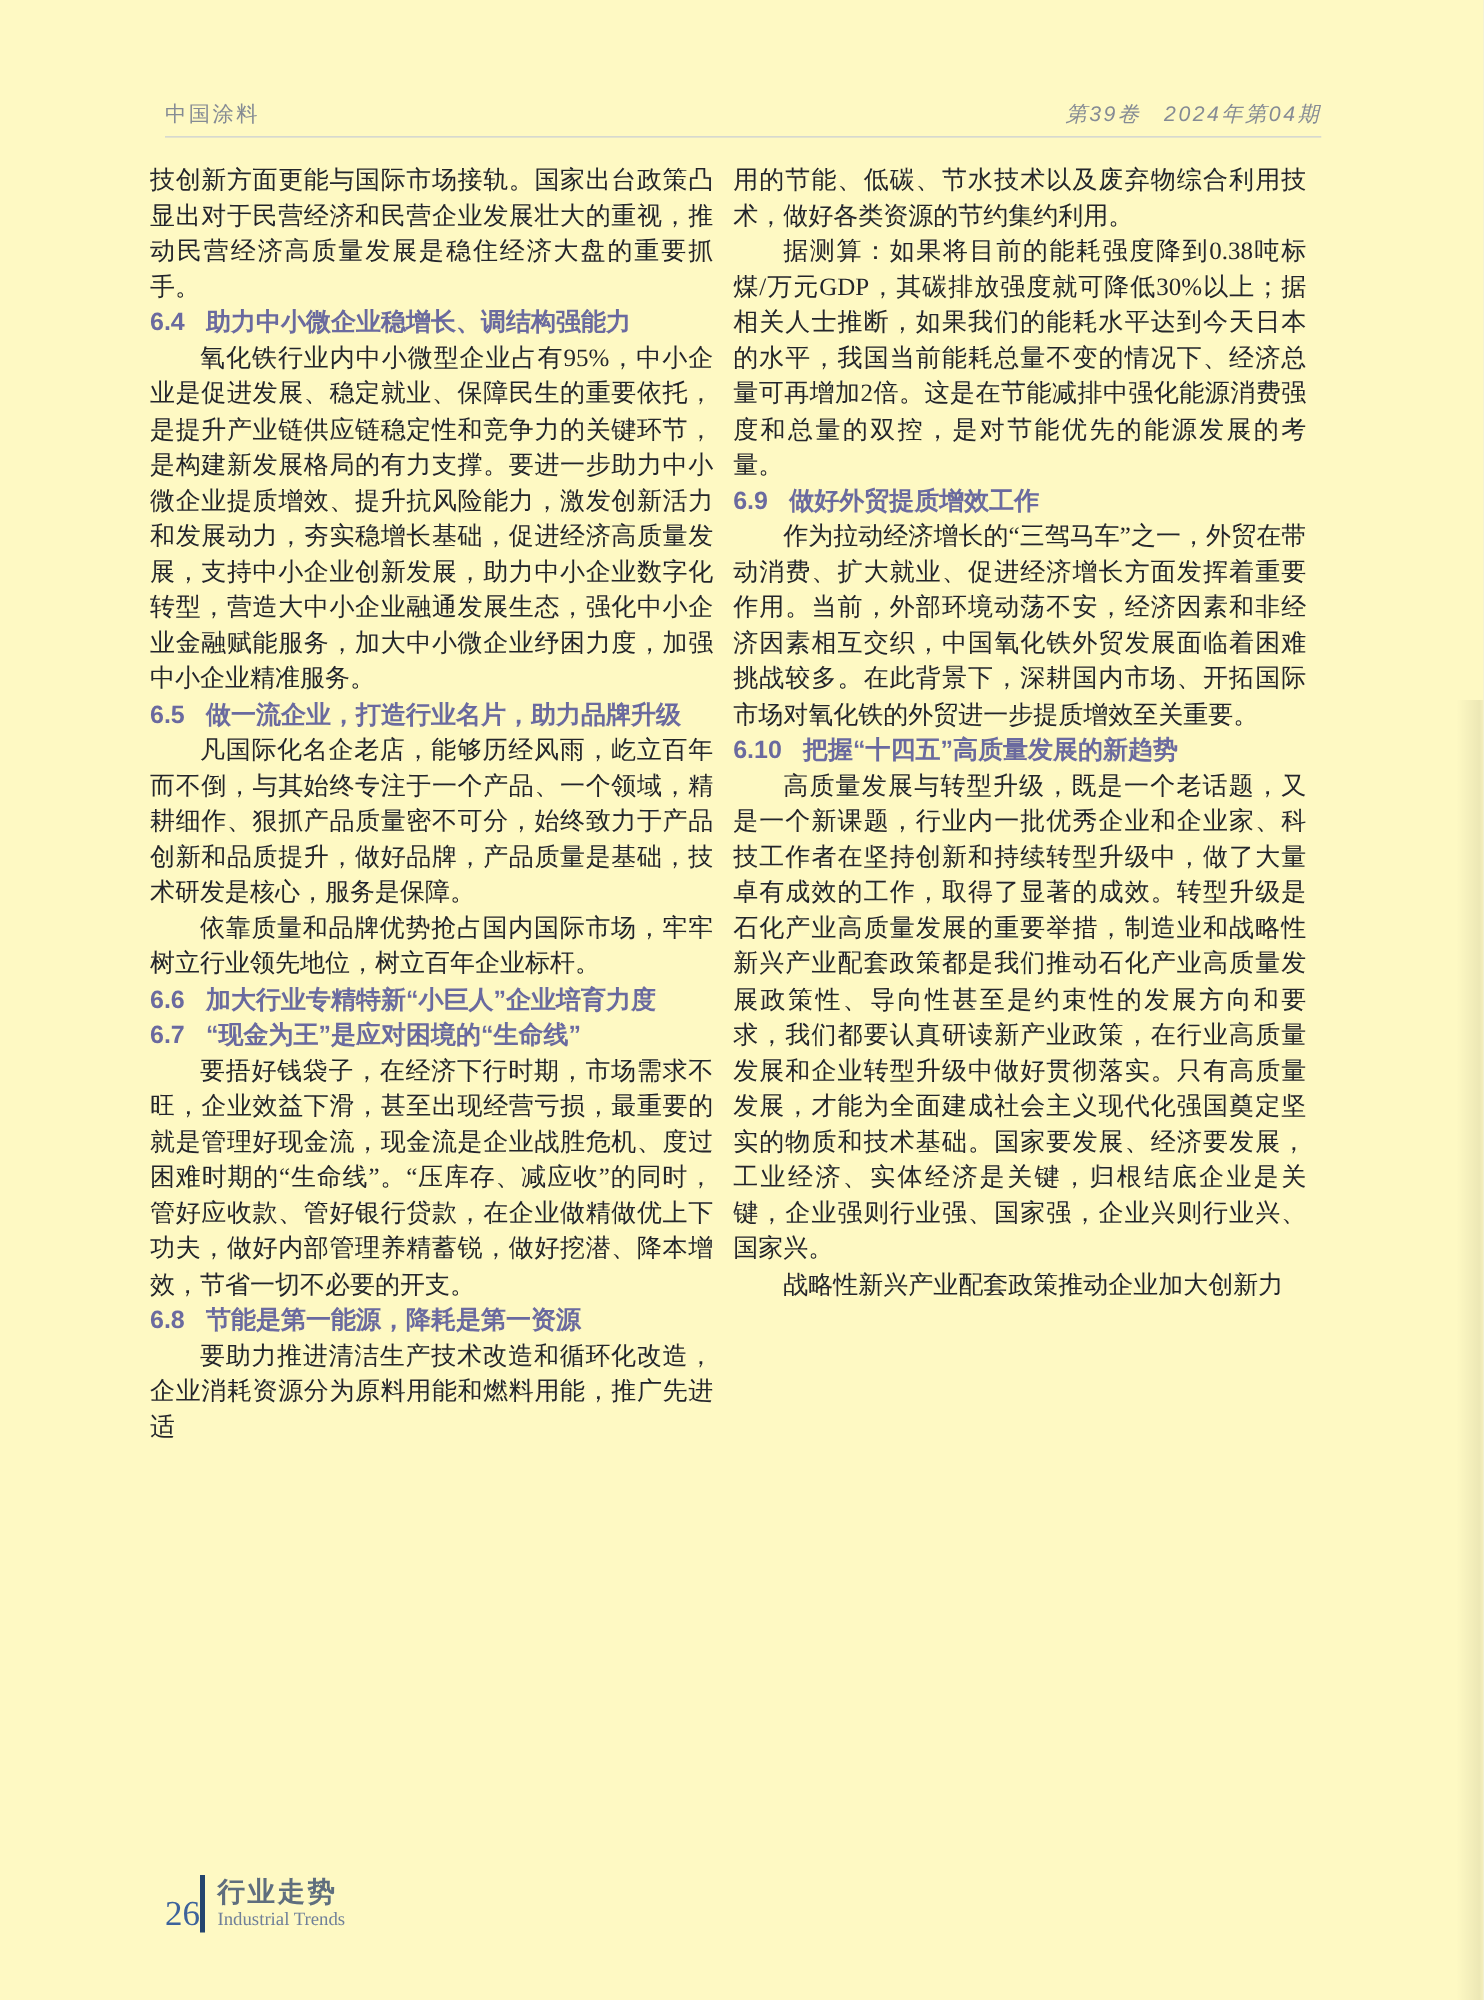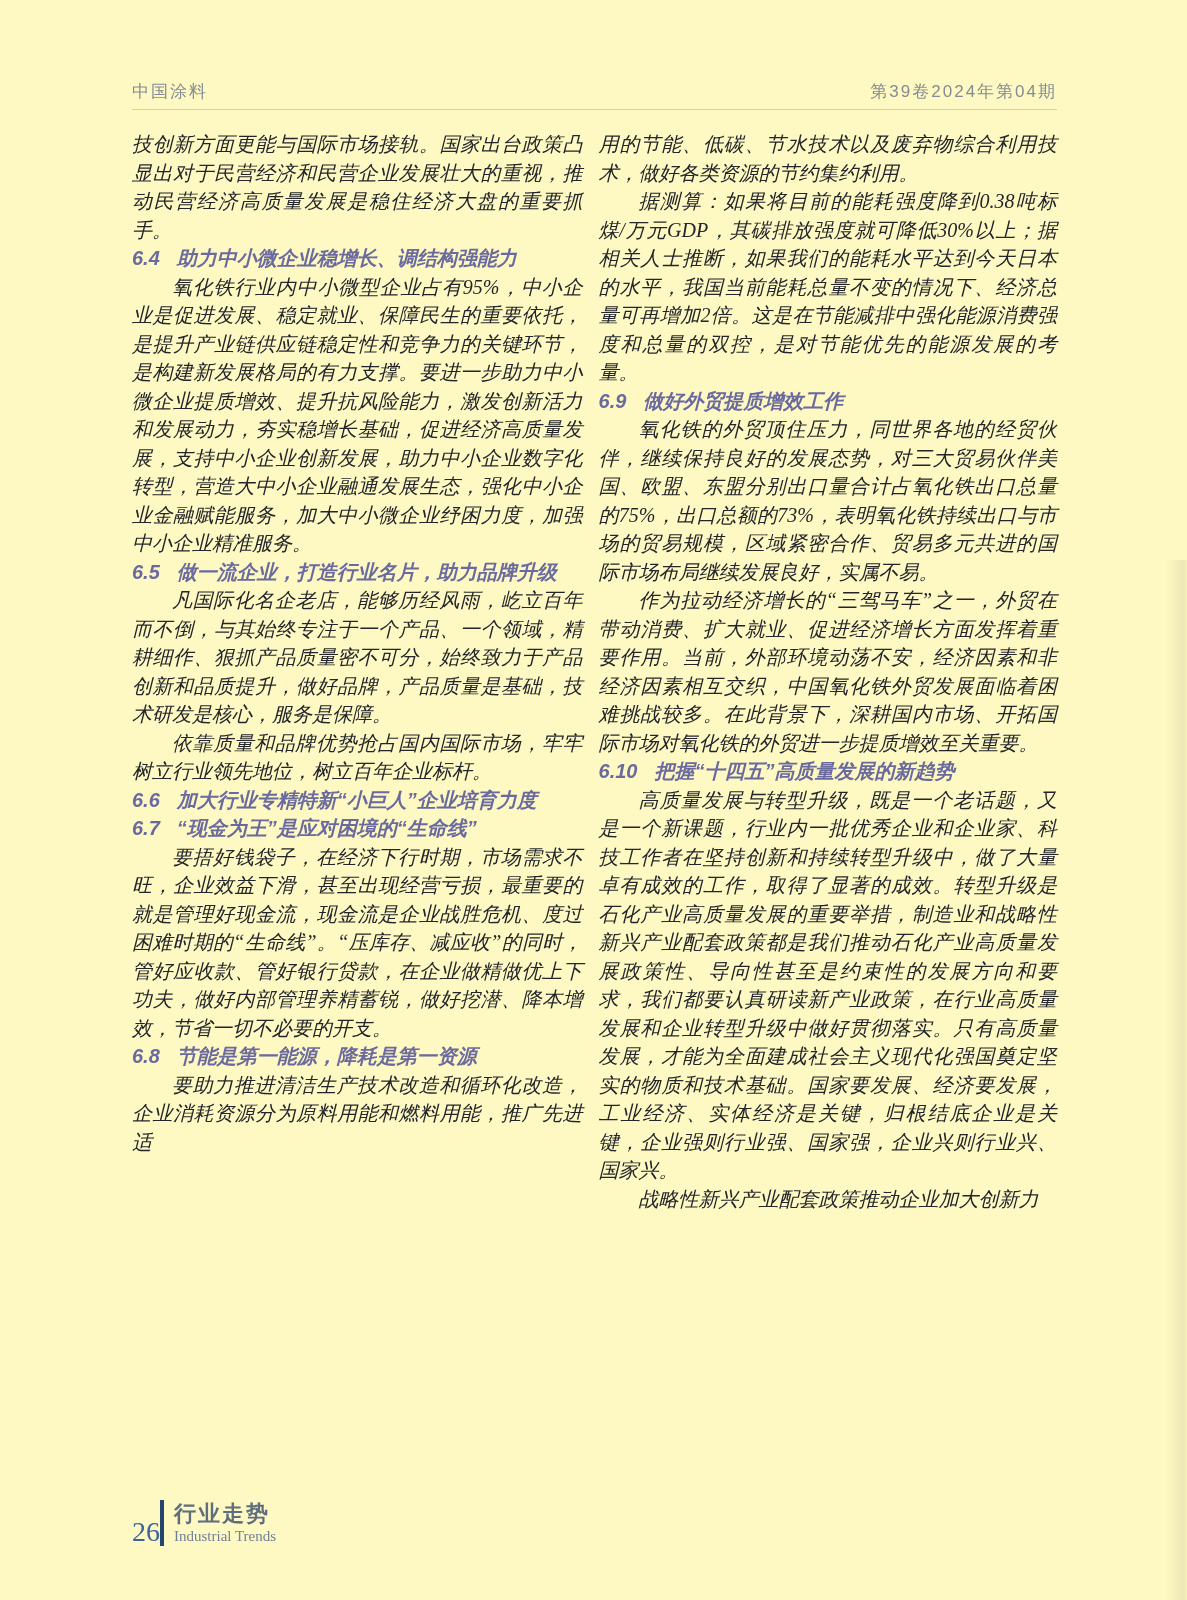--- a/index.html
+++ b/index.html
@@ -15,26 +15,26 @@
   
   .page-header{
     position:absolute;top:80px;left:132px;right:130px;
     display:flex;justify-content:space-between;align-items:flex-end;
     padding-bottom:6px;
     border-bottom:1px solid #c9ced4;
     font-family:"Liberation Sans", sans-serif;
     font-size:17px;color:#858b94;
     letter-spacing:2px;
   }
-  .issue-info span{}
+  .issue-info span{margin-left:18px;font-style:italic;}
   
   .content{
-    position:absolute;top:130px;left:132px;
+    position:absolute;top:130px;left:120px;
     width:925px;
-    display:flex;gap:16px;font-style:italic;
+    display:flex;gap:16px;
   }
   .col{width:454px;}
   .col-right{width:462px;}
   .body-para{
     margin:0;
     font-size:20px;
     line-height:28.5px;
     text-align:justify;
     text-justify:inter-ideograph;
     text-indent:2em;
@@ -102,21 +102,20 @@
         <h3 class="sec-heading"><span class="sec-num">6.6</span><span>加大行业专精特新“小巨人”企业培育力度</span></h3>
         <h3 class="sec-heading"><span class="sec-num">6.7</span><span>“现金为王”是应对困境的“生命线”</span></h3>
         <p class="body-para">要捂好钱袋子，在经济下行时期，市场需求不旺，企业效益下滑，甚至出现经营亏损，最重要的就是管理好现金流，现金流是企业战胜危机、度过困难时期的“生命线”。“压库存、减应收”的同时，管好应收款、管好银行贷款，在企业做精做优上下功夫，做好内部管理养精蓄锐，做好挖潜、降本增效，节省一切不必要的开支。</p>
         <h3 class="sec-heading"><span class="sec-num">6.8</span><span>节能是第一能源，降耗是第一资源</span></h3>
         <p class="body-para">要助力推进清洁生产技术改造和循环化改造，企业消耗资源分为原料用能和燃料用能，推广先进适</p>
       </div>
     <div class="col col-right">
         <p class="body-para cont">用的节能、低碳、节水技术以及废弃物综合利用技术，做好各类资源的节约集约利用。</p>
         <p class="body-para">据测算：如果将目前的能耗强度降到0.38吨标煤/万元GDP，其碳排放强度就可降低30%以上；据相关人士推断，如果我们的能耗水平达到今天日本的水平，我国当前能耗总量不变的情况下、经济总量可再增加2倍。这是在节能减排中强化能源消费强度和总量的双控，是对节能优先的能源发展的考量。</p>
         <h3 class="sec-heading"><span class="sec-num">6.9</span><span>做好外贸提质增效工作</span></h3>
-        <p class="body-para">氧化铁的外贸顶住压力，同世界各地的经贸伙伴，继续保持良好的发展态势，对三大贸易伙伴美国、欧盟、东盟分别出口量合计占氧化铁出口总量的75%，出口总额的73%，表明氧化铁持续出口与市场的贸易规模，区域紧密合作、贸易多元共进的国际市场布局继续发展良好，实属不易。</p>
         <p class="body-para">作为拉动经济增长的“三驾马车”之一，外贸在带动消费、扩大就业、促进经济增长方面发挥着重要作用。当前，外部环境动荡不安，经济因素和非经济因素相互交织，中国氧化铁外贸发展面临着困难挑战较多。在此背景下，深耕国内市场、开拓国际市场对氧化铁的外贸进一步提质增效至关重要。</p>
         <h3 class="sec-heading"><span class="sec-num">6.10</span><span>把握“十四五”高质量发展的新趋势</span></h3>
         <p class="body-para">高质量发展与转型升级，既是一个老话题，又是一个新课题，行业内一批优秀企业和企业家、科技工作者在坚持创新和持续转型升级中，做了大量卓有成效的工作，取得了显著的成效。转型升级是石化产业高质量发展的重要举措，制造业和战略性新兴产业配套政策都是我们推动石化产业高质量发展政策性、导向性甚至是约束性的发展方向和要求，我们都要认真研读新产业政策，在行业高质量发展和企业转型升级中做好贯彻落实。只有高质量发展，才能为全面建成社会主义现代化强国奠定坚实的物质和技术基础。国家要发展、经济要发展，工业经济、实体经济是关键，归根结底企业是关键，企业强则行业强、国家强，企业兴则行业兴、国家兴。</p>
         <p class="body-para">战略性新兴产业配套政策推动企业加大创新力</p>
       </div>
   </div>
 
   <div class="page-footer">
     <span class="page-number">26</span>
     <span class="footer-bar"></span>

